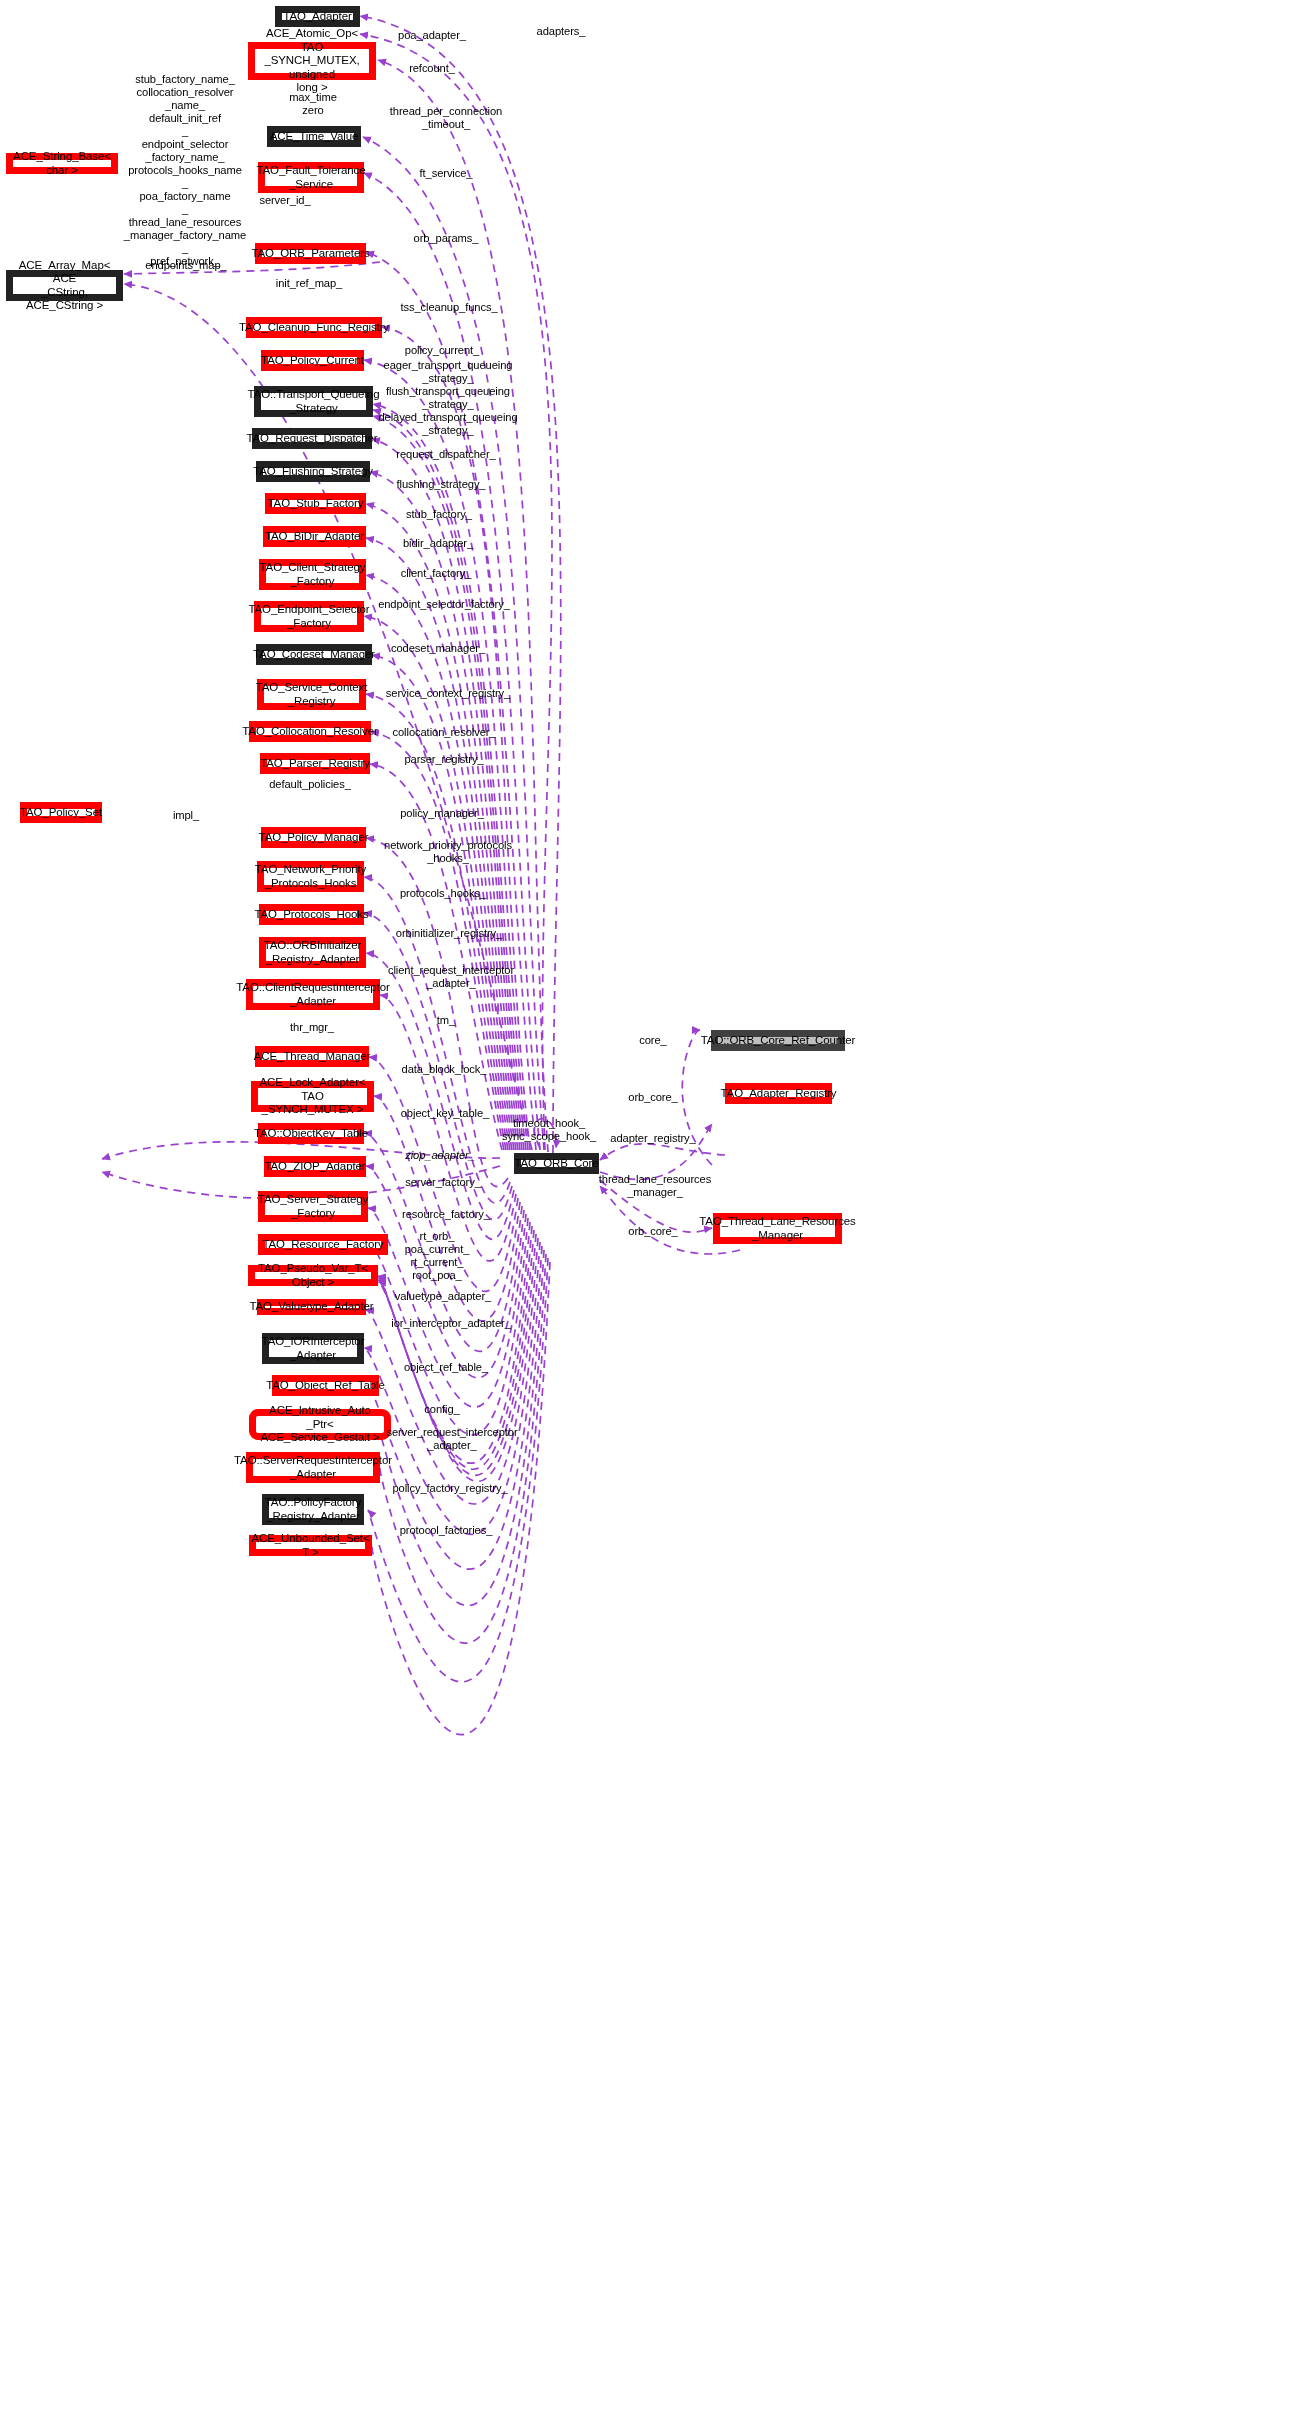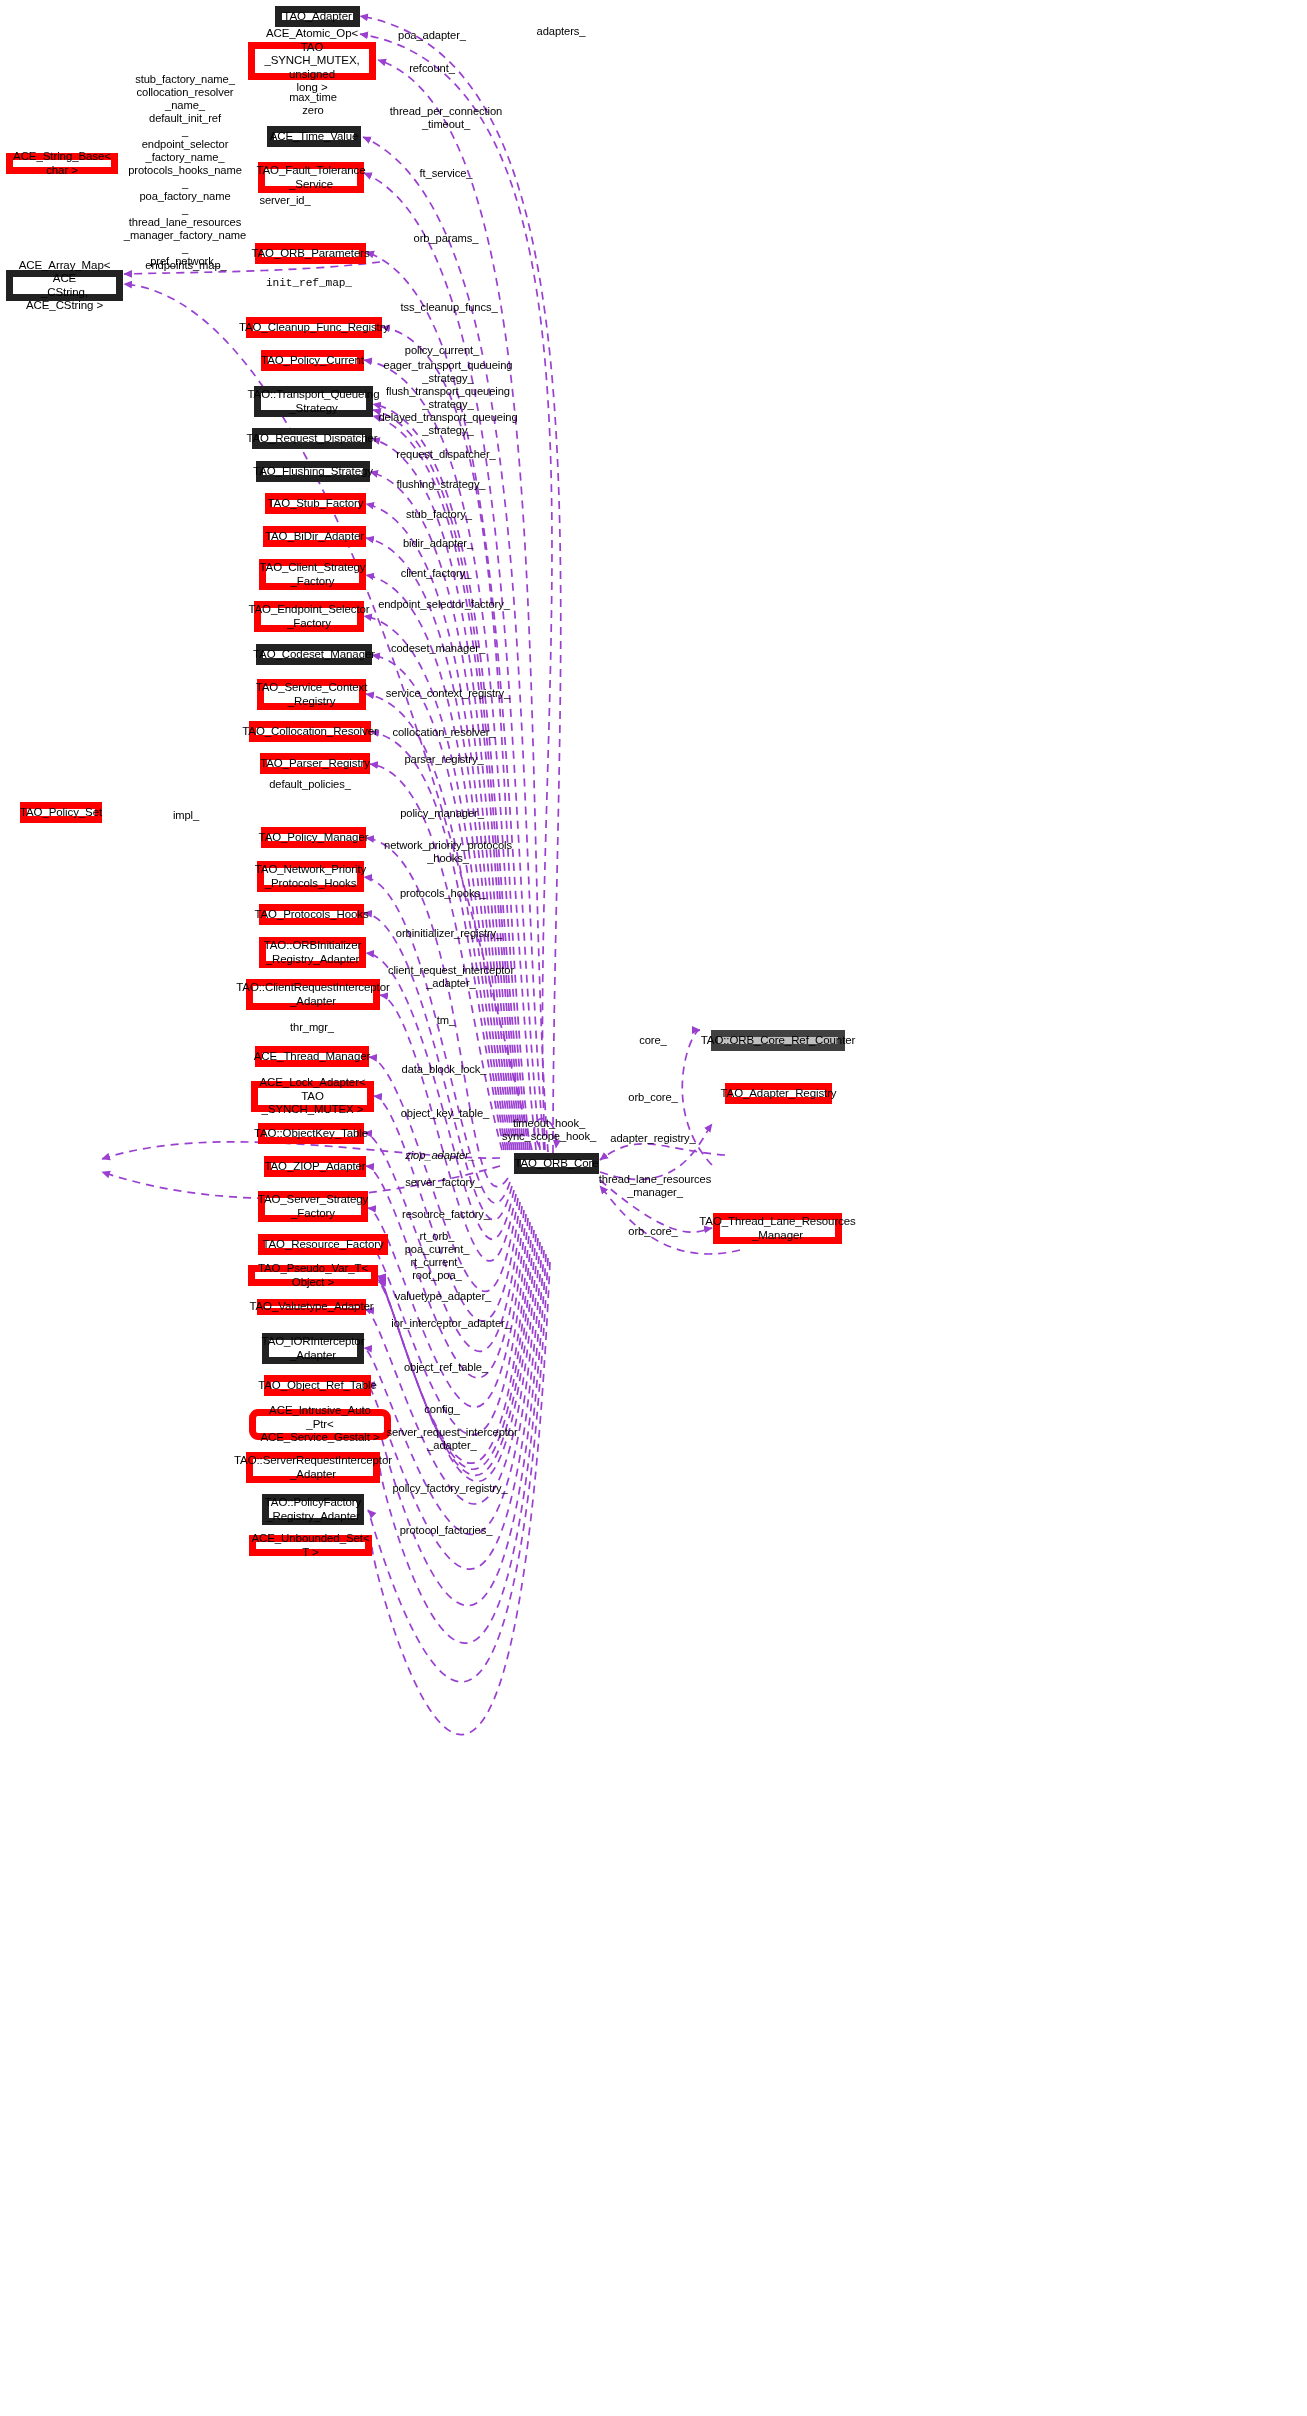--- a/index.html
+++ b/index.html
@@ -192,21 +192,21 @@
 _SYNCH_MUTEX &gt;</div>
   <div class="node red" style="left:258px;top:1123px;width:106px;height:21px;">TAO::ObjectKey_Table</div>
   <div class="node red" style="left:264px;top:1156px;width:102px;height:21px;">TAO_ZIOP_Adapter</div>
   <div class="node red" style="left:258px;top:1191px;width:110px;height:31px;">TAO_Server_Strategy
 _Factory</div>
   <div class="node red" style="left:258px;top:1234px;width:130px;height:21px;">TAO_Resource_Factory</div>
   <div class="node red" style="left:248px;top:1265px;width:130px;height:21px;">TAO_Pseudo_Var_T&lt; Object &gt;</div>
   <div class="node red" style="left:257px;top:1299px;width:109px;height:14px;">TAO_Valuetype_Adapter</div>
   <div class="node black" style="left:262px;top:1333px;width:102px;height:31px;">TAO_IORInterceptor
 _Adapter</div>
-  <div class="node red" style="left:264px;top:1375px;width:107px;height:21px;">TAO_Object_Ref_Table</div>
+  <div class="node red" style="left:272px;top:1375px;width:107px;height:21px;">TAO_Object_Ref_Table</div>
   <div class="node red" style="left:249px;top:1409px;width:142px;height:31px;border-radius:9px;">ACE_Intrusive_Auto
 _Ptr&lt; ACE_Service_Gestalt &gt;</div>
   <div class="node red" style="left:246px;top:1452px;width:134px;height:31px;">TAO::ServerRequestInterceptor
 _Adapter</div>
   <div class="node black" style="left:262px;top:1494px;width:102px;height:31px;">TAO::PolicyFactory
 _Registry_Adapter</div>
   <div class="node red" style="left:249px;top:1535px;width:123px;height:21px;">ACE_Unbounded_Set&lt; T &gt;</div>
 
   <div class="node black" style="left:514px;top:1153px;width:85px;height:21px;">TAO_ORB_Core</div>
   <div class="node grey" style="left:711px;top:1030px;width:134px;height:21px;">TAO::ORB_Core_Ref_Counter</div>
@@ -233,21 +233,21 @@
 _
 poa_factory_name
 _
 thread_lane_resources
 _manager_factory_name
 _
 pref_network_</div>
   <div class="elabel" style="left:285px;top:200px;">server_id_</div>
   <div class="elabel" style="left:446px;top:238px;">orb_params_</div>
   <div class="elabel" style="left:186px;top:265px;">endpoints_map_</div>
-  <div class="elabel" style="left:309px;top:283px;font-family:Liberation Mono, monospace;">init_ref_map_</div>
+  <div class="elabel" style="left:309px;top:283px;">init_ref_map_</div>
   <div class="elabel" style="left:449px;top:307px;">tss_cleanup_funcs_</div>
   <div class="elabel" style="left:442px;top:350px;">policy_current_</div>
   <div class="elabel" style="left:448px;top:398px;">eager_transport_queueing
 _strategy_
 flush_transport_queueing
 _strategy_
 delayed_transport_queueing
 _strategy_</div>
   <div class="elabel" style="left:446px;top:454px;">request_dispatcher_</div>
   <div class="elabel" style="left:441px;top:484px;">flushing_strategy_</div>

